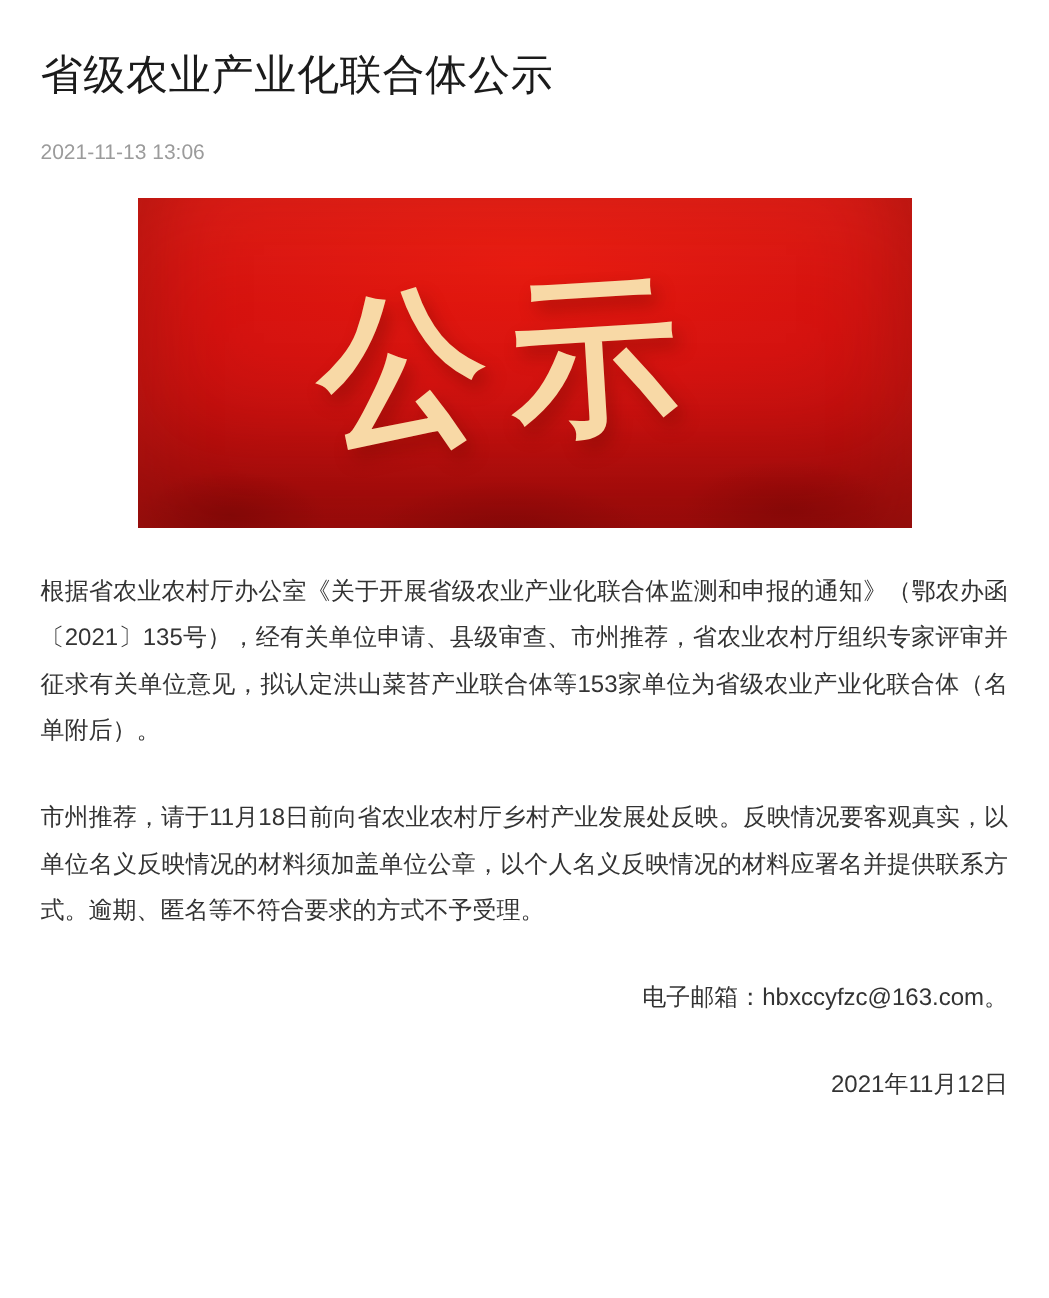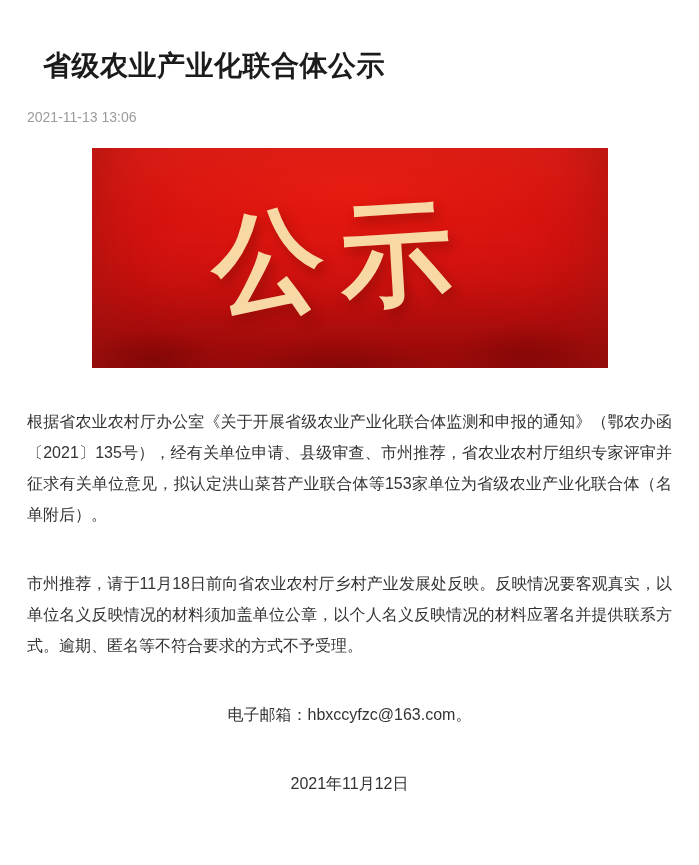--- a/index.html
+++ b/index.html
@@ -10,25 +10,25 @@
     height: 865px;
     background: #ffffff;
     font-family: "Liberation Sans", "DejaVu Sans", sans-serif;
     overflow: hidden;
   }
   .page {
     width: 699px;
     padding: 0 27px;
   }
   .article-title {
-    margin: 16px;
+    margin: 0;
     padding-top: 31px;
     font-size: 28px;
     line-height: 38px;
-    font-weight: 700;
+    font-weight: 400;
     color: #1b1b1b;
     letter-spacing: 0.5px;
   }
   .publish-date {
     margin-top: 23px;
     font-size: 14px;
     line-height: 18px;
     color: #9b9b9b;
   }
   .banner {
@@ -68,28 +68,28 @@
     font-weight: 700;
     color: #f8d9a6;
     letter-spacing: 16px;
     margin-right: -16px;
     line-height: 1;
     white-space: nowrap;
     transform: translateX(-18px) rotate(-3.5deg);
     text-shadow: 4px 7px 12px rgba(120, 10, 5, 0.45);
   }
   .body-text {
-    margin: 38px 0 0;
+    margin: 27px 0 0;
     font-size: 16px;
     line-height: 31px;
     color: #333333;
     text-align: justify;
     text-justify: inter-ideograph;
   }
-  .body-text.single-line { text-align: center; }
+  .body-text.single-line { text-align: right; }
 </style>
 </head>
 <body>
 
 <div class="page">
 
   <h1 class="article-title">省级农业产业化联合体公示</h1>
 
   <div class="publish-date">2021-11-13 13:06</div>
 

